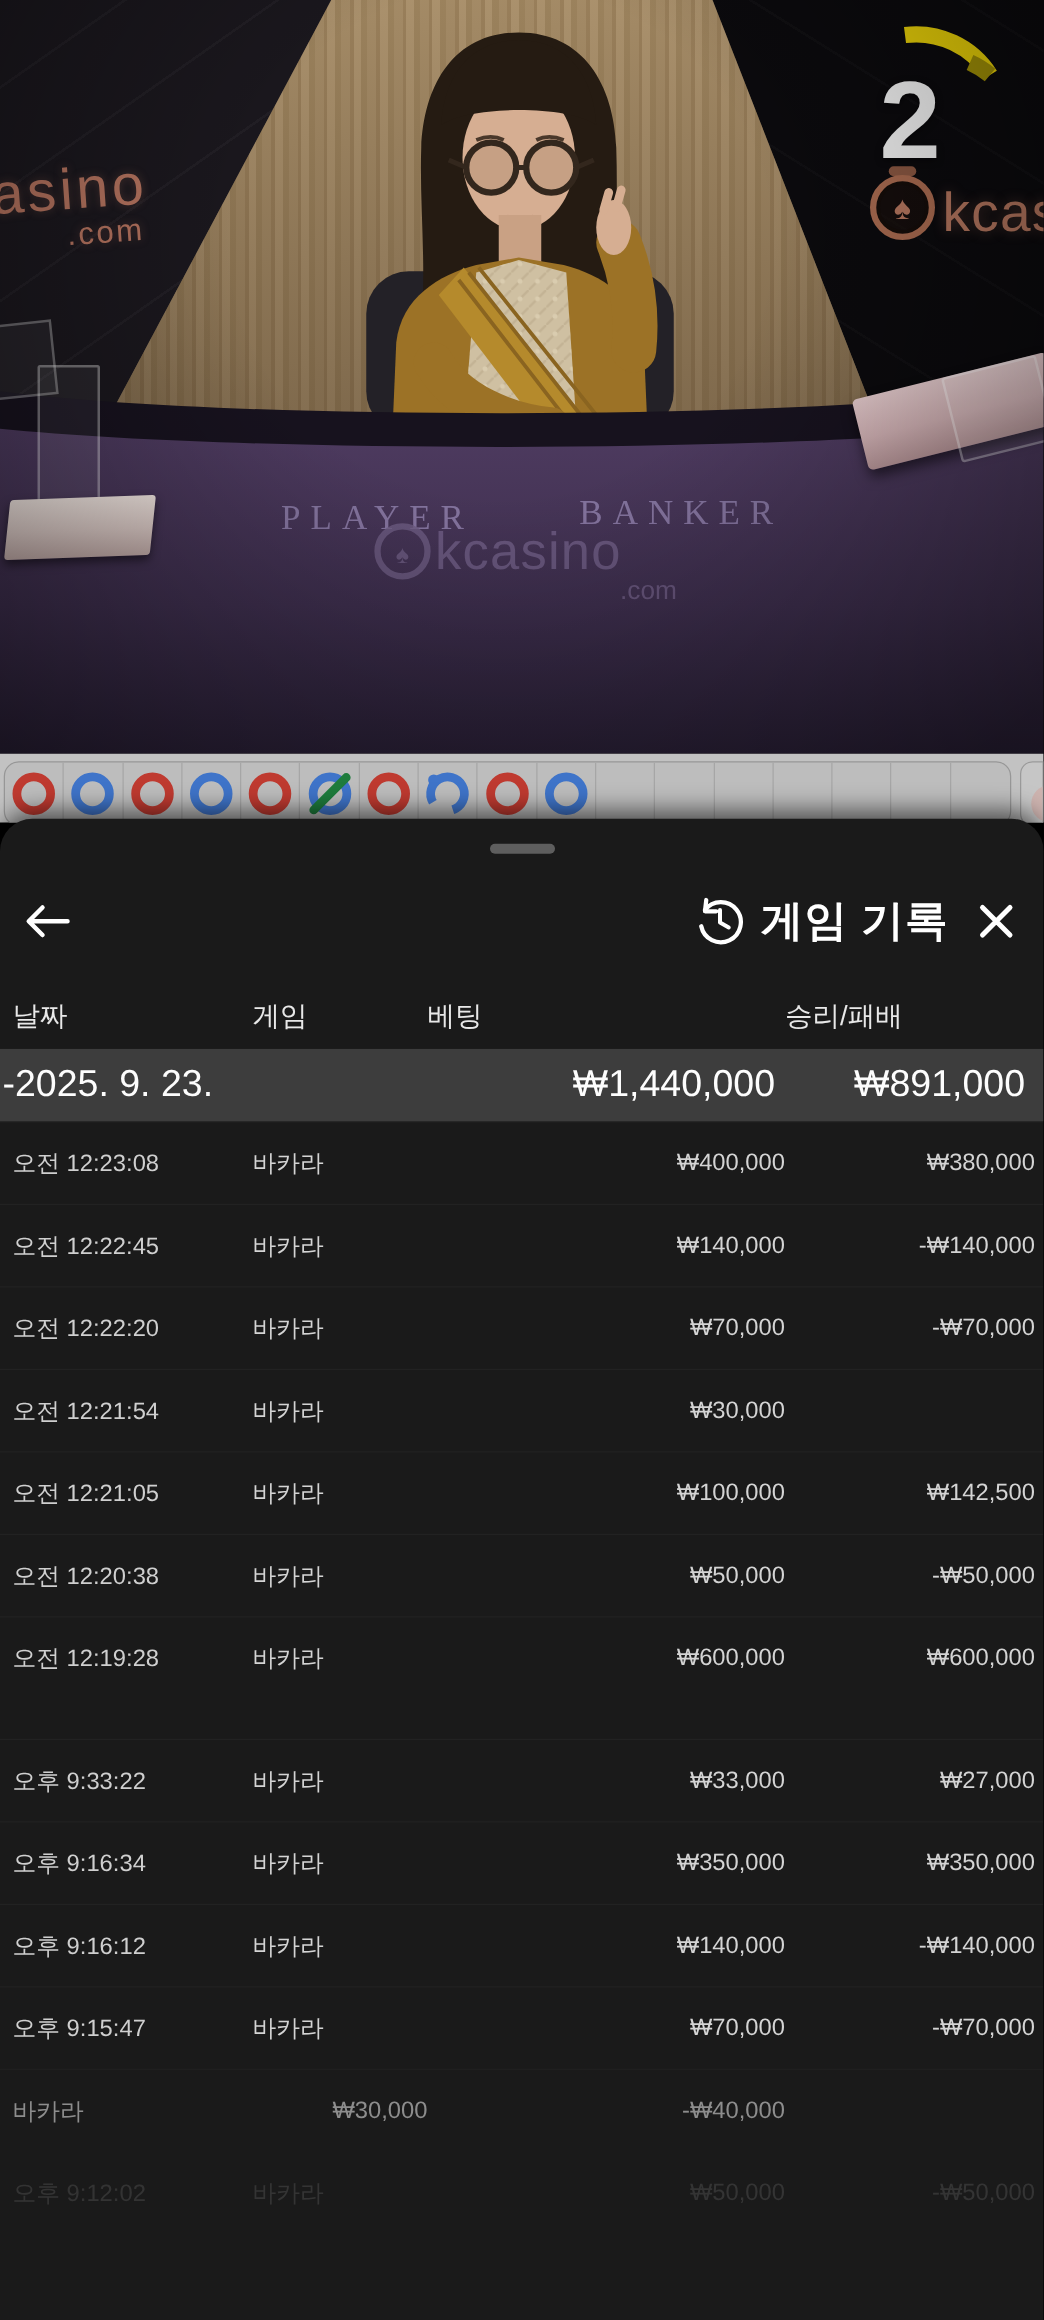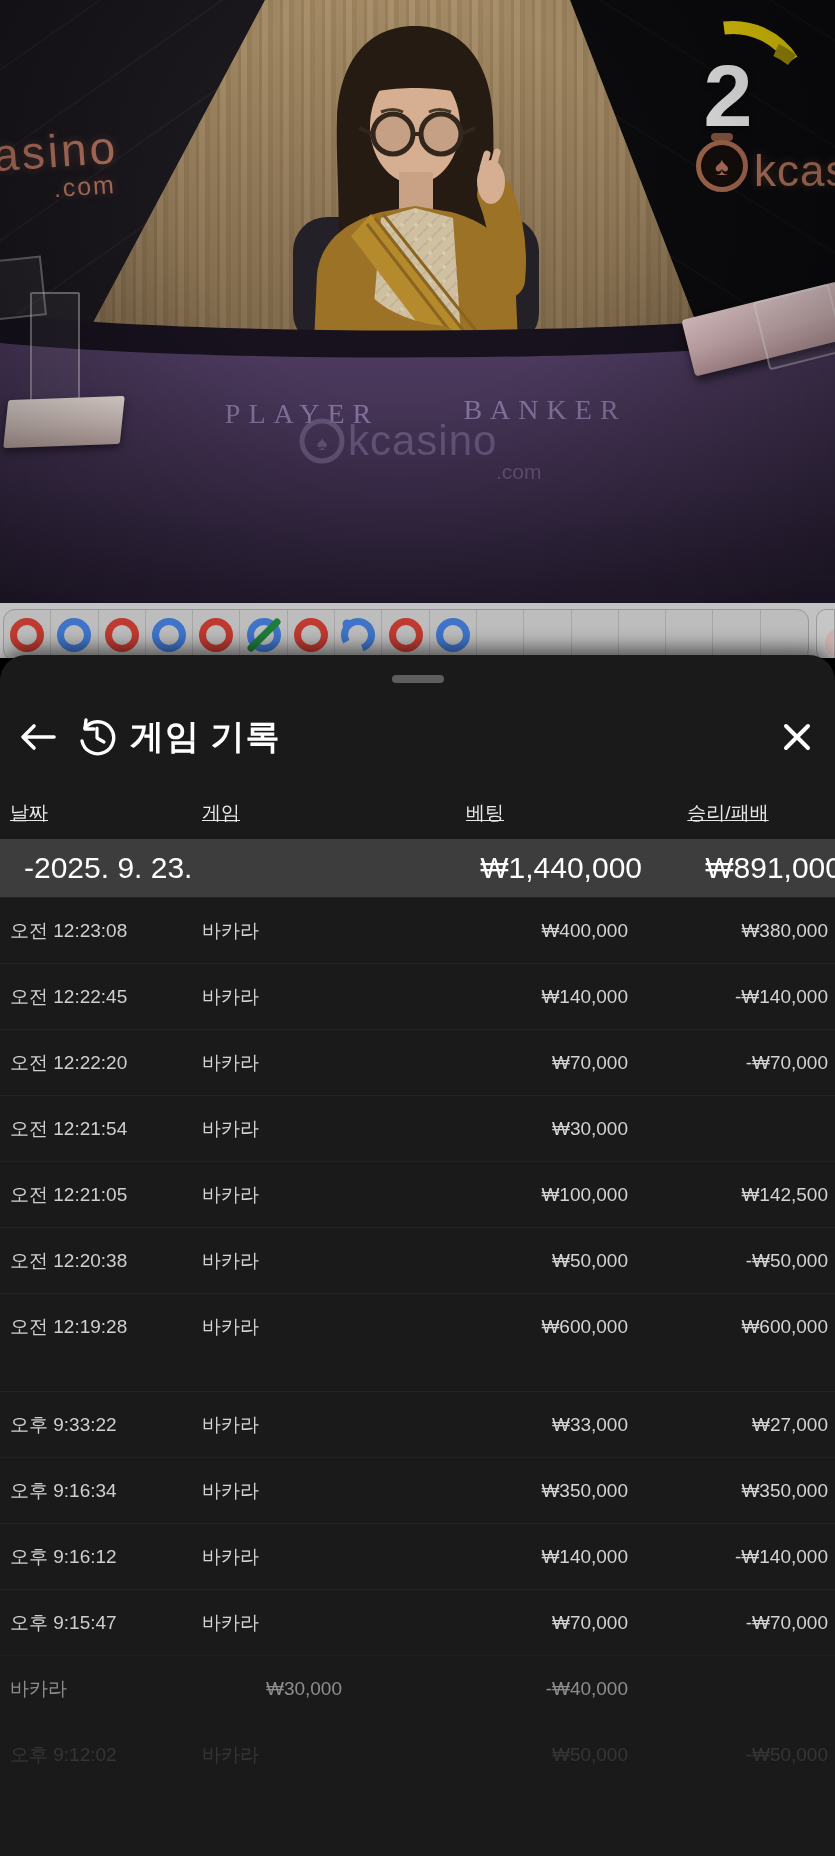--- a/index.html
+++ b/index.html
@@ -54,24 +54,24 @@
   .road-cell{flex:0 0 47.3px;height:100%;border-right:1px solid #a6a6a6;display:flex;align-items:center;justify-content:center;}
   .road-cell:last-child{border-right:none;}
   .ghost-circle{position:absolute;left:690px;top:20px;width:114px;height:114px;border-radius:50%;background:#c9c9c9;box-shadow:inset 0 4px 8px rgba(255,255,255,0.35);}
   .road-sliver{position:absolute;left:816px;top:6px;width:19px;height:52px;background:#c6c6c6;border:1px solid #9a9a9a;border-radius:10px 0 0 10px;overflow:hidden;}
   .road-sliver::after{content:"";position:absolute;left:8px;top:18px;width:30px;height:30px;border-radius:50%;background:#cdb3af;}
   
   .modal{position:absolute;left:0;top:655px;width:835px;height:1201px;background:#1a1a1a;border-radius:26px 26px 0 0;overflow:hidden;box-shadow:0 -6px 20px rgba(0,0,0,0.6);}
   .drag-handle{width:52px;height:8px;border-radius:4px;background:#5e5e5e;margin:20px auto 0 auto;}
   .modal-header{display:grid;grid-template-columns:76px 1fr 76px;align-items:center;height:60px;margin-top:24px;}
   .back-btn,.close-btn{display:flex;align-items:center;justify-content:center;height:100%;cursor:pointer;}
-  .modal-title{display:flex;align-items:center;justify-content:flex-start;gap:14px;color:#fff;font-size:34px;font-weight:700;letter-spacing:1px;}
-  .col-head{display:grid;grid-template-columns:192px 140px 286px 200px;padding:0 22px 0 10px;align-items:center;height:52px;margin-top:20px;color:#e8e8e8;font-size:19px;text-decoration:underline;}
-  .col-head .c3,.col-head .c4{text-align:center;}
-  .group-row{display:grid;grid-template-columns:332px 286px 200px;padding:0 7px 0 24px;align-items:center;height:58px;background:#3d3d3d;color:#fdfdfd;font-size:30px;}
+  .modal-title{display:flex;align-items:center;justify-content:flex-end;gap:14px;color:#fff;font-size:34px;font-weight:700;letter-spacing:1px;}
+  .col-head{display:grid;grid-template-columns:192px 140px 286px 200px;padding:0 22px 0 10px;align-items:center;height:52px;margin-top:20px;color:#e8e8e8;font-size:22px;}
+  .col-head .c3,.col-head .c4{text-align:left;}
+  .group-row{display:grid;grid-template-columns:332px 286px 200px;padding:0 7px 0 2px;align-items:center;height:58px;background:#3d3d3d;color:#fdfdfd;font-size:30px;}
   .group-row .g2,.group-row .g3{text-align:right;}
   .data-row{display:grid;grid-template-columns:192px 140px 286px 200px;padding:0 7px 0 10px;align-items:center;height:66px;color:#d4d4d4;font-size:19px;border-top:1px solid rgba(255,255,255,0.035);}
   .data-row .r3,.data-row .r4{text-align:right;}
   .data-row .r1{color:#cfcfcf;}
   .group-gap{height:32px;}
   .fade-1{opacity:0.62;}
   .fade-2{opacity:0.14;}
   .table-body{overflow:hidden;}
   .icon-svg{display:block;}
 </style>

